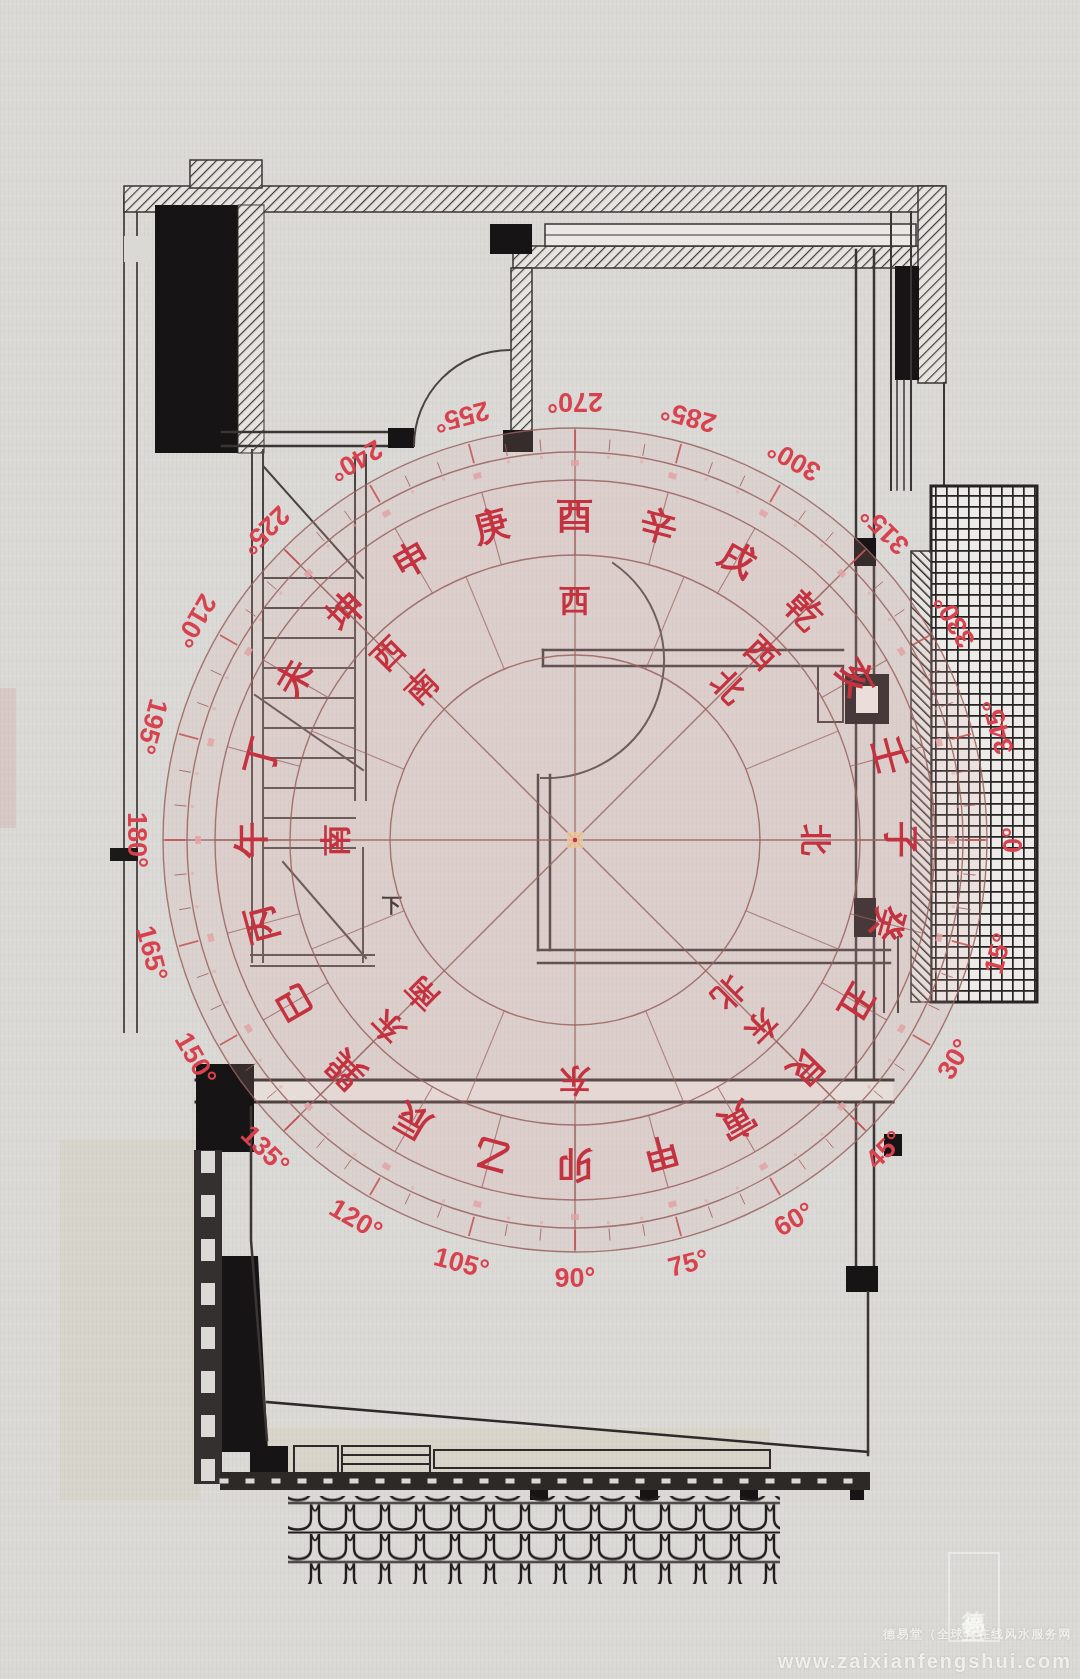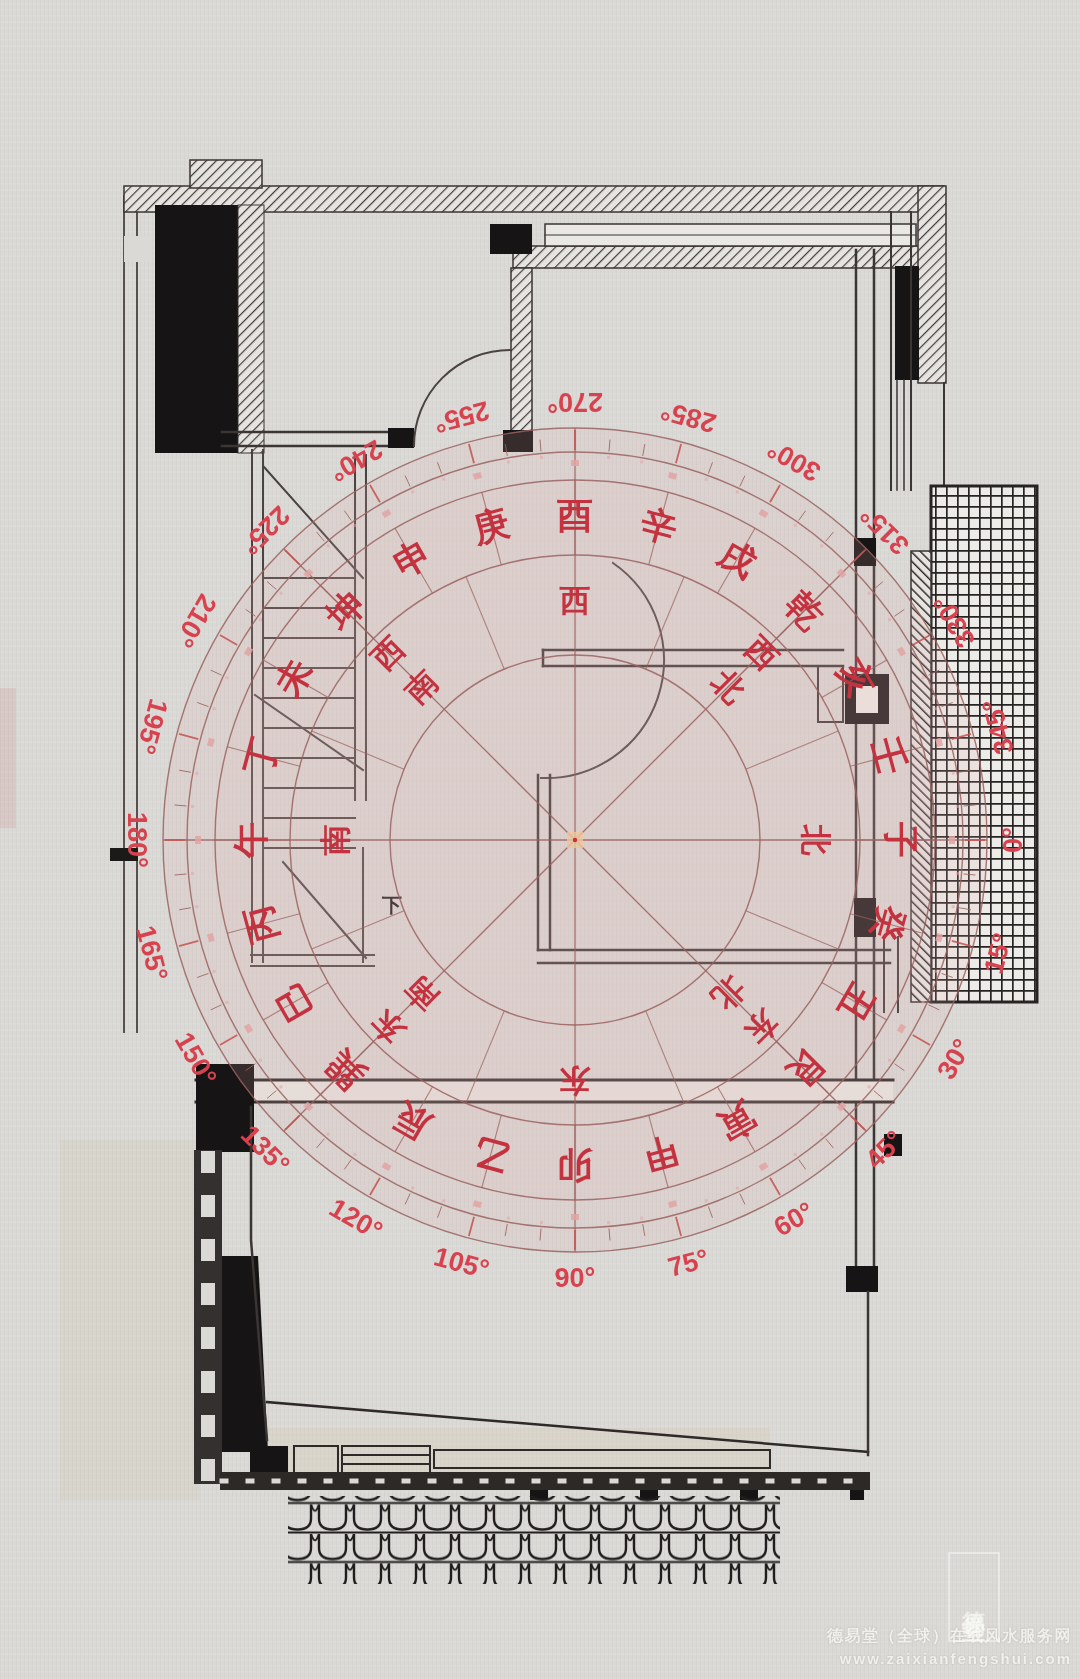--- a/index.html
+++ b/index.html
@@ -11,22 +11,22 @@
       repeating-linear-gradient(0deg, rgba(255,255,255,0.05) 0 2px, transparent 2px 6px);
     font-family:"Liberation Sans", sans-serif;
   }
   #plan-svg{position:absolute;left:0;top:0;}
   .wm-line{
     position:absolute;right:8px;text-align:right;
     color:rgba(250,250,247,0.82);
     font-weight:700;letter-spacing:1.5px;
     text-shadow:0 0 2px rgba(160,158,152,0.6);
   }
-  #wm1{top:1626px;font-size:16px;}
-  #wm2{top:1650px;font-size:15px;letter-spacing:2px;}
+  #wm1{top:1626px;font-size:12px;}
+  #wm2{top:1650px;font-size:20px;letter-spacing:2px;}
   #seal{
     position:absolute;left:948px;top:1552px;width:48px;height:86px;
     border:2px solid rgba(250,250,247,0.5);
     writing-mode:vertical-rl;text-orientation:upright;
     color:rgba(250,250,247,0.6);font-size:23px;line-height:48px;
     letter-spacing:3px;text-align:center;font-weight:700;
   }
   text{user-select:none;}
 </style>
 </head>

